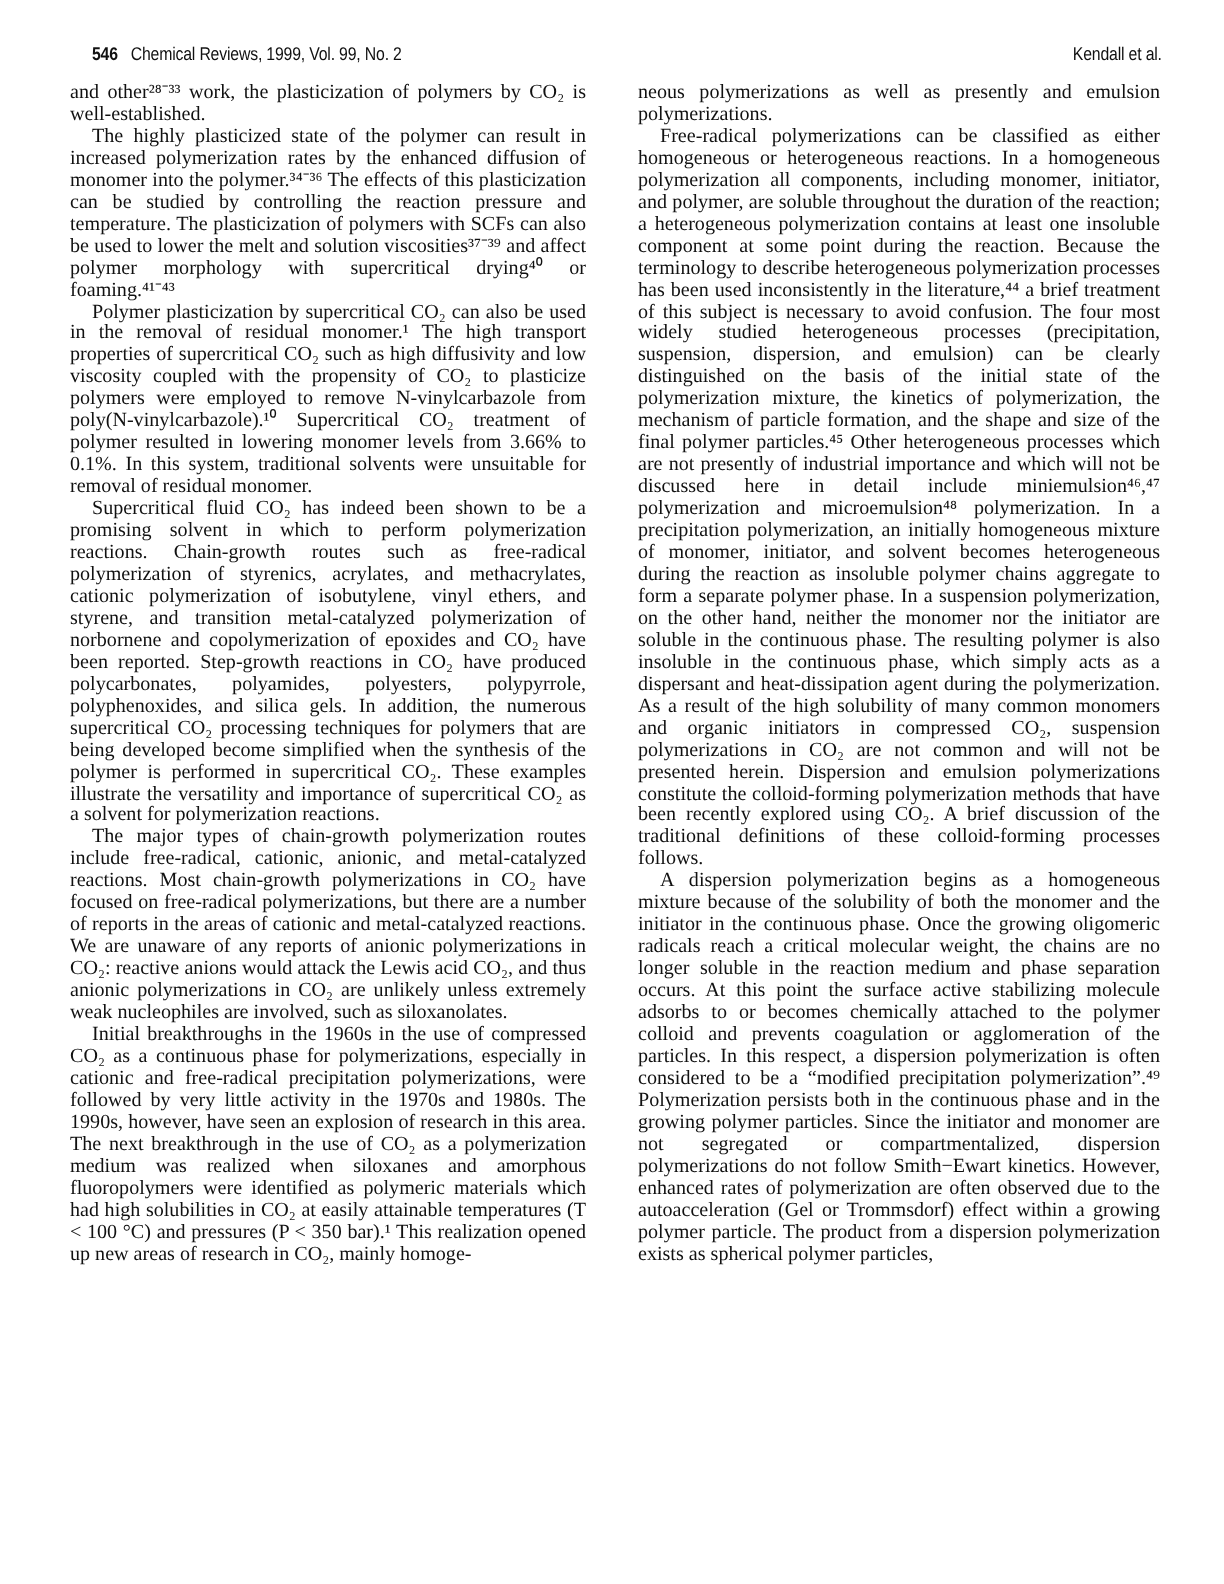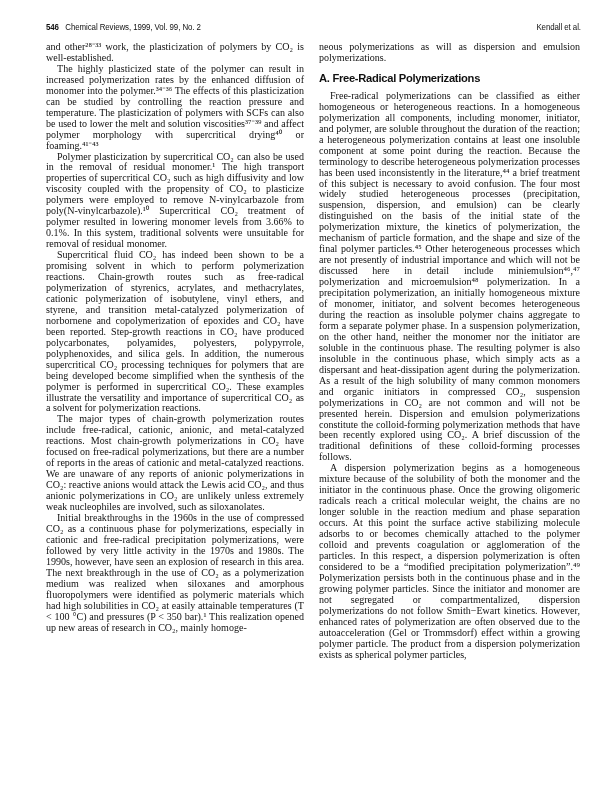--- a/index.html
+++ b/index.html
@@ -9,21 +9,21 @@
     font-family: "Liberation Sans", sans-serif; font-size: 9.2px; letter-spacing: -0.1px;
     transform: scaleX(0.86); transform-origin: left top; width: 622px;
   }
   .running-head .pno { font-weight: bold; margin-right: 5px; }
   .running-head .author { position: absolute; right: 0; top: 0; }
   .col {
     position: absolute; top: 42px; width: 258px;
     font-family: "Liberation Serif", serif; font-size: 10.05px; line-height: 10.95px;
     text-align: justify; hyphens: manual;
   }
-  .col.left { left: 46px; }
+  .col.left { left: 35px; }
   .col.right { left: 319px; width: 261px; }
   .col p { margin: 0; text-indent: 11px; }
   .col p.noindent { text-indent: 0; }
   h2.sec {
     font-family: "Liberation Sans", sans-serif; font-weight: bold; font-style: italic;
     font-size: 11.4px; margin: 10px 0 6px 0; line-height: 13px; letter-spacing: -0.3px;
   }
   h3.subsec {
     font-family: "Liberation Sans", sans-serif; font-weight: bold;
     font-size: 11.2px; margin: 8px 0 6px 0; line-height: 13px; letter-spacing: -0.3px;
@@ -41,17 +41,16 @@
 <div class="col left">
   <p class="noindent">and other²⁸⁻³³ work, the plasticization of polymers by CO₂ is well-established.</p>
   <p>The highly plasticized state of the polymer can result in increased polymerization rates by the enhanced diffusion of monomer into the polymer.³⁴⁻³⁶ The effects of this plasticization can be studied by controlling the reaction pressure and temperature. The plasticization of polymers with SCFs can also be used to lower the melt and solution viscosities³⁷⁻³⁹ and affect polymer morphology with supercritical drying⁴⁰ or foaming.⁴¹⁻⁴³</p>
   <p>Polymer plasticization by supercritical CO₂ can also be used in the removal of residual monomer.¹ The high transport properties of supercritical CO₂ such as high diffusivity and low viscosity coupled with the propensity of CO₂ to plasticize polymers were employed to remove N-vinylcarbazole from poly(N-vinylcarbazole).¹⁰ Supercritical CO₂ treatment of polymer resulted in lowering monomer levels from 3.66% to 0.1%. In this system, traditional solvents were unsuitable for removal of residual monomer.</p>
   <p>Supercritical fluid CO₂ has indeed been shown to be a promising solvent in which to perform polymerization reactions. Chain-growth routes such as free-radical polymerization of styrenics, acrylates, and methacrylates, cationic polymerization of isobutylene, vinyl ethers, and styrene, and transition metal-catalyzed polymerization of norbornene and copolymerization of epoxides and CO₂ have been reported. Step-growth reactions in CO₂ have produced polycarbonates, polyamides, polyesters, polypyrrole, polyphenoxides, and silica gels. In addition, the numerous supercritical CO₂ processing techniques for polymers that are being developed become simplified when the synthesis of the polymer is performed in supercritical CO₂. These examples illustrate the versatility and importance of supercritical CO₂ as a solvent for polymerization reactions.</p>
   <p>The major types of chain-growth polymerization routes include free-radical, cationic, anionic, and metal-catalyzed reactions. Most chain-growth polymerizations in CO₂ have focused on free-radical polymerizations, but there are a number of reports in the areas of cationic and metal-catalyzed reactions. We are unaware of any reports of anionic polymerizations in CO₂: reactive anions would attack the Lewis acid CO₂, and thus anionic polymerizations in CO₂ are unlikely unless extremely weak nucleophiles are involved, such as siloxanolates.</p>
   <p>Initial breakthroughs in the 1960s in the use of compressed CO₂ as a continuous phase for polymerizations, especially in cationic and free-radical precipitation polymerizations, were followed by very little activity in the 1970s and 1980s. The 1990s, however, have seen an explosion of research in this area. The next breakthrough in the use of CO₂ as a polymerization medium was realized when siloxanes and amorphous fluoropolymers were identified as polymeric materials which had high solubilities in CO₂ at easily attainable temperatures (T &lt; 100 °C) and pressures (P &lt; 350 bar).¹ This realization opened up new areas of research in CO₂, mainly homoge-</p>
 </div>
 
 <div class="col right">
-  <p class="noindent">neous polymerizations as will as dispersion and emulsion polymerizations.</p>
-  <h3 class="subsec">A. Free-Radical Polymerizations</h3>
+  <p class="noindent">neous polymerizations as well as presently and emulsion polymerizations.</p>
   <p>Free-radical polymerizations can be classified as either homogeneous or heterogeneous reactions. In a homogeneous polymerization all components, including monomer, initiator, and polymer, are soluble throughout the duration of the reaction; a heterogeneous polymerization contains at least one insoluble component at some point during the reaction. Because the terminology to describe heterogeneous polymerization processes has been used inconsistently in the literature,⁴⁴ a brief treatment of this subject is necessary to avoid confusion. The four most widely studied heterogeneous processes (precipitation, suspension, dispersion, and emulsion) can be clearly distinguished on the basis of the initial state of the polymerization mixture, the kinetics of polymerization, the mechanism of particle formation, and the shape and size of the final polymer particles.⁴⁵ Other heterogeneous processes which are not presently of industrial importance and which will not be discussed here in detail include miniemulsion⁴⁶,⁴⁷ polymerization and microemulsion⁴⁸ polymerization. In a precipitation polymerization, an initially homogeneous mixture of monomer, initiator, and solvent becomes heterogeneous during the reaction as insoluble polymer chains aggregate to form a separate polymer phase. In a suspension polymerization, on the other hand, neither the monomer nor the initiator are soluble in the continuous phase. The resulting polymer is also insoluble in the continuous phase, which simply acts as a dispersant and heat-dissipation agent during the polymerization. As a result of the high solubility of many common monomers and organic initiators in compressed CO₂, suspension polymerizations in CO₂ are not common and will not be presented herein. Dispersion and emulsion polymerizations constitute the colloid-forming polymerization methods that have been recently explored using CO₂. A brief discussion of the traditional definitions of these colloid-forming processes follows.</p>
   <p>A dispersion polymerization begins as a homogeneous mixture because of the solubility of both the monomer and the initiator in the continuous phase. Once the growing oligomeric radicals reach a critical molecular weight, the chains are no longer soluble in the reaction medium and phase separation occurs. At this point the surface active stabilizing molecule adsorbs to or becomes chemically attached to the polymer colloid and prevents coagulation or agglomeration of the particles. In this respect, a dispersion polymerization is often considered to be a “modified precipitation polymerization”.⁴⁹ Polymerization persists both in the continuous phase and in the growing polymer particles. Since the initiator and monomer are not segregated or compartmentalized, dispersion polymerizations do not follow Smith−Ewart kinetics. However, enhanced rates of polymerization are often observed due to the autoacceleration (Gel or Trommsdorf) effect within a growing polymer particle. The product from a dispersion polymerization exists as spherical polymer particles,</p>
 </div>
 
 </body></html>

